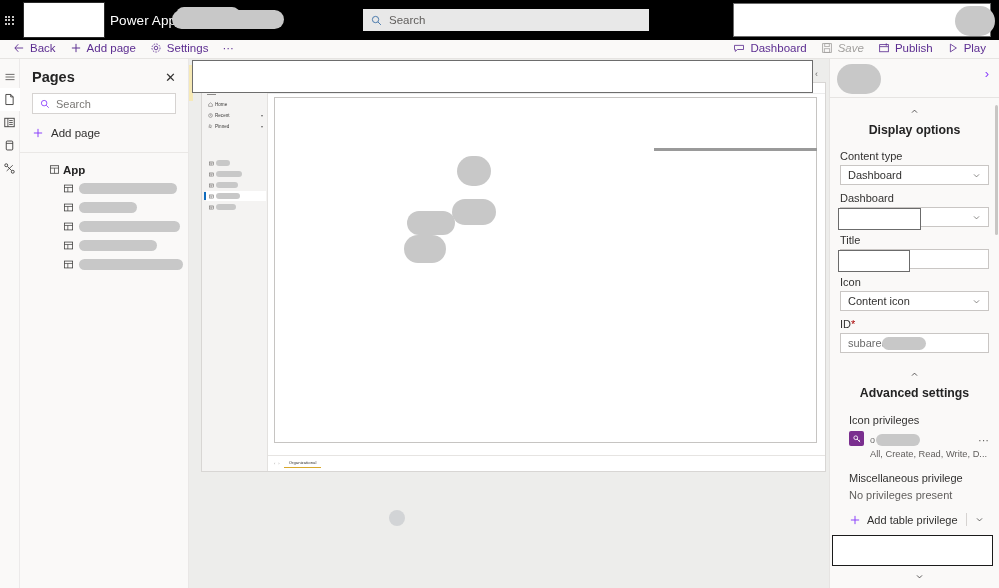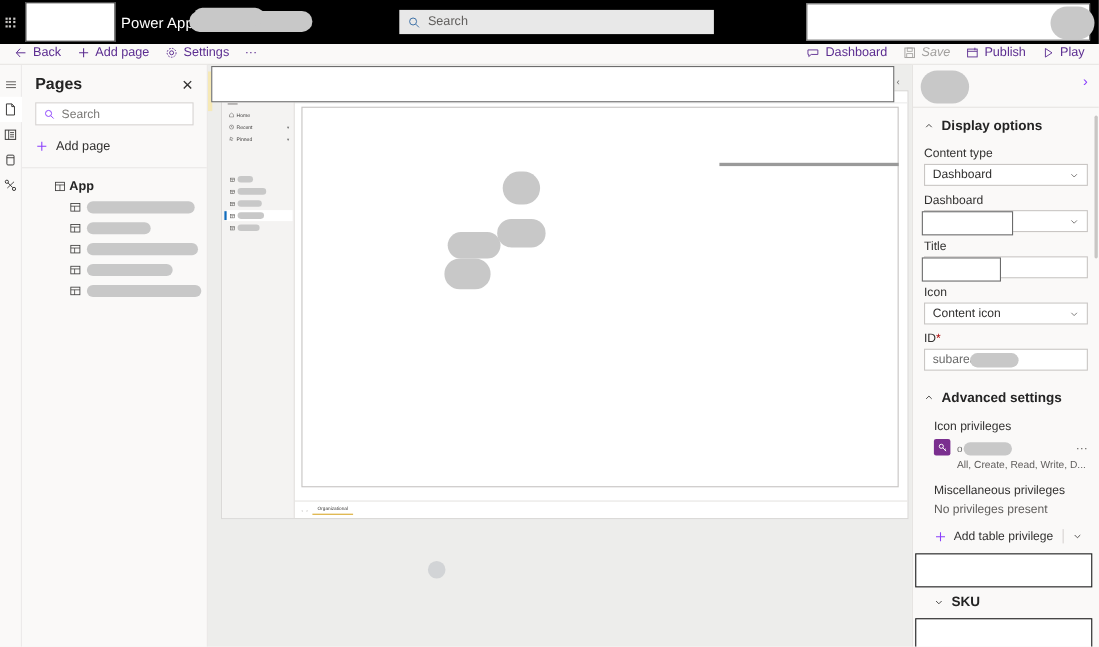--- a/index.html
+++ b/index.html
@@ -222,21 +222,21 @@
     font-size: 13px; cursor: pointer; line-height: 1;
   }
   .props-divider { height: 1px; background: #e6e4e2; }
   .props-scroll {
     position: absolute; right: 1px; top: 46px; width: 3px; height: 130px;
     background: #c8c6c4; border-radius: 2px;
   }
   .sec-head {
     display: flex; align-items: center; gap: 7px;
     font-size: 12.3px; font-weight: 600; color: #242424;
-    padding: 9px 10px 6px 10px; cursor: pointer;
+    padding: 9px 10px 6px 10px; cursor: pointer; flex-direction: column;
   }
   .sec-head .ch { color: #323130; font-size: 9px; }
   .sec-head.sub { padding-left: 19px; font-size: 11.8px; }
   .fld { padding: 0 10px; margin-top: 7px; }
   .fld-label { font-size: 11px; color: #323130; margin-bottom: 3px; }
   .req { color: #a80000; font-size: 11px; }
   .sel-box {
     height: 20px; background: #fff; border: 1px solid #c9c6c4;
     display: flex; align-items: center; justify-content: space-between;
     padding: 0 7px; font-size: 11px; color: #323130;
@@ -776,21 +776,21 @@
       <span class="priv-texts">
         <span class="priv-name">
           <span>o</span>
           <span class="blob blob-priv"></span>
         </span>
         <span class="priv-sub">All, Create, Read, Write, D...</span>
       </span>
       <span class="ellipsis-btn">···</span>
     </div>
 
-    <div class="misc-label">Miscellaneous privileges</div>
+    <div class="misc-label">Miscellaneous privilege</div>
     <div class="misc-val">No privileges present</div>
 
     <div class="add-priv">
       <span class="plus">
         <svg width="12" height="12" viewBox="0 0 16 16">
           <path d="M8 2.5 V13.5 M2.5 8 H13.5" fill="none" stroke="#8a3ffc" stroke-width="1.3"></path>
         </svg>
       </span>
       <span>Add table privilege</span>
       <span class="vsep"></span>

